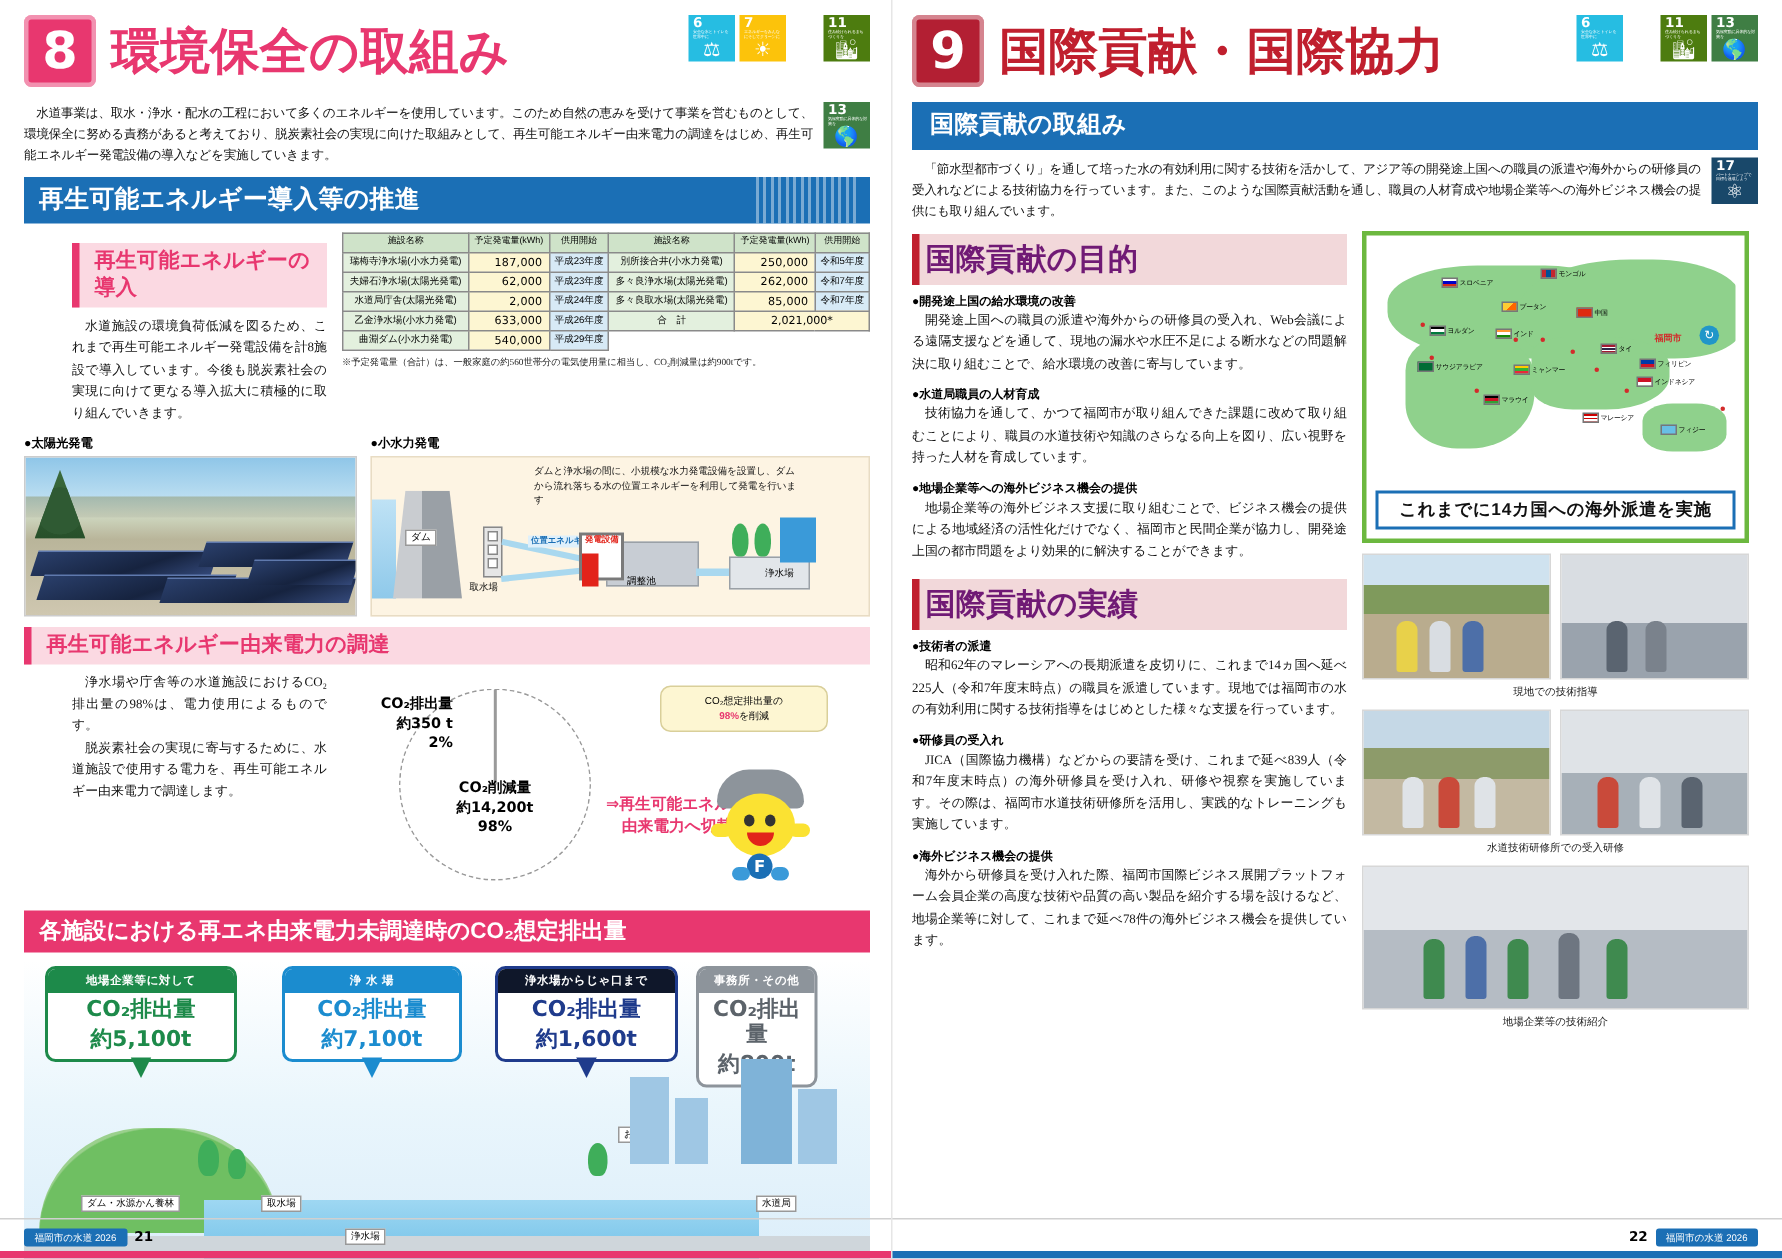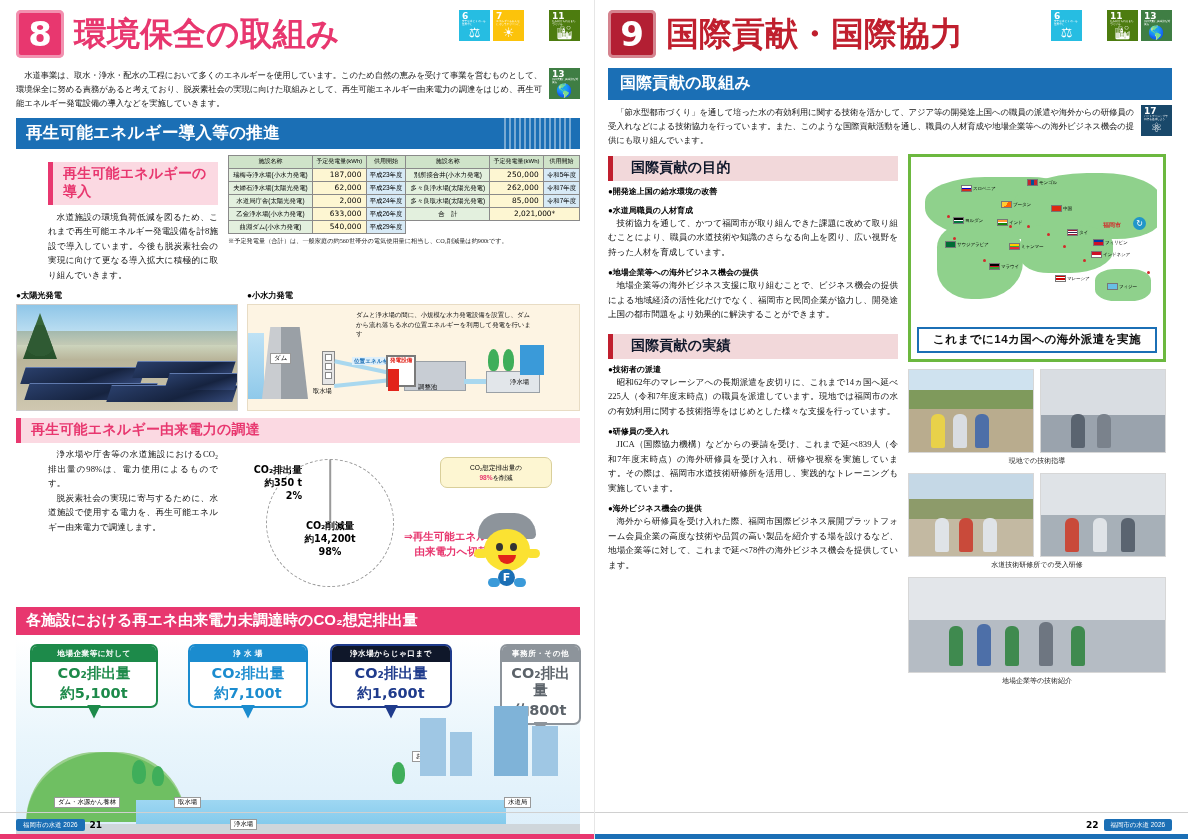--- a/index.html
+++ b/index.html
@@ -68,22 +68,22 @@
     opacity: .75;
   }
 
   
   .sub-pink {
     background: #fbd9e2; color: #e8376f; font-weight: bold;
     font-size: 14px; padding: 3px 8px 4px 10px; border-left: 5px solid #e8376f;
     margin-top: 7px; letter-spacing: .2px;
   }
   .sub-rose {
-    background: #f2d8da; color: #0f172a; font-weight: bold;
-    font-size: 14px; padding: 3px 8px 4px 18px; border-left: 5px solid #c01f2e;
+    background: #f2d8da; color: #701a75; font-weight: bold;
+    font-size: 20px; padding: 3px 8px 4px 4px; border-left: 5px solid #c01f2e;
     margin-top: 8px; letter-spacing: .2px;
   }
 
   .body-jp {
     font-family: "Liberation Serif", "DejaVu Serif", serif;
     font-size: 8.6px; line-height: 14.5px; text-align: justify; color: #111;
   }
   .body-jp p { text-indent: 1em; }
 
   
@@ -512,21 +512,21 @@
         <div class="v">CO₂排出量</div>
         <div class="v">約7,100t</div>
         <div class="tail"></div>
       </div>
       <div class="cal-box c-navy" style="left:314px; top:4px; width:122px;">
         <div class="hdr">浄水場からじゃ口まで</div>
         <div class="v">CO₂排出量</div>
         <div class="v">約1,600t</div>
         <div class="tail"></div>
       </div>
-      <div class="cal-box c-gray" style="left:448px; top:4px; width:81px;margin-left:36px;">
+      <div class="cal-box c-gray" style="left:448px; top:4px; width:81px;">
         <div class="hdr">事務所・その他</div>
         <div class="v">CO₂排出量</div>
         <div class="v">約800t</div>
         <div class="tail"></div>
       </div>
 
       <div class="scene-lbl" style="left:38px; bottom:32px;">ダム・水源かん養林</div>
       <div class="scene-lbl" style="left:158px; bottom:32px;">取水場</div>
       <div class="scene-lbl" style="left:214px; bottom:10px;">浄水場</div>
       <div class="scene-lbl" style="left:396px; bottom:78px;">お客さま</div>
@@ -583,20 +583,23 @@
         <div class="gl">⚛</div>
       </div>
     </div>
 
     <div class="r-cols">
       <div class="r-left">
 
         <div class="sub-rose" style="margin-top:2px;">国際貢献の目的</div>
         <div style="margin-top:5px;">
           <div style="font-size:8px;font-weight:bold;">●開発途上国の給水環境の改善</div>
+          <div class="body-jp">
+              <p>開発途上国への職員の派遣や海外からの研修員の受入れ、Web会議による遠隔支援などを通して、現地の漏水や水圧不足による断水などの問題解決に取り組むことで、給水環境の改善に寄与しています。</p>
+            </div>
           <div style="font-size:8px;font-weight:bold;margin-top:8px;">●水道局職員の人材育成</div>
           <div class="body-jp">
               <p>技術協力を通して、かつて福岡市が取り組んできた課題に改めて取り組むことにより、職員の水道技術や知識のさらなる向上を図り、広い視野を持った人材を育成しています。</p>
             </div>
           <div style="font-size:8px;font-weight:bold;margin-top:8px;">●地場企業等への海外ビジネス機会の提供</div>
           <div class="body-jp">
               <p>地場企業等の海外ビジネス支援に取り組むことで、ビジネス機会の提供による地域経済の活性化だけでなく、福岡市と民間企業が協力し、開発途上国の都市問題をより効果的に解決することができます。</p>
             </div>
         </div>
 

